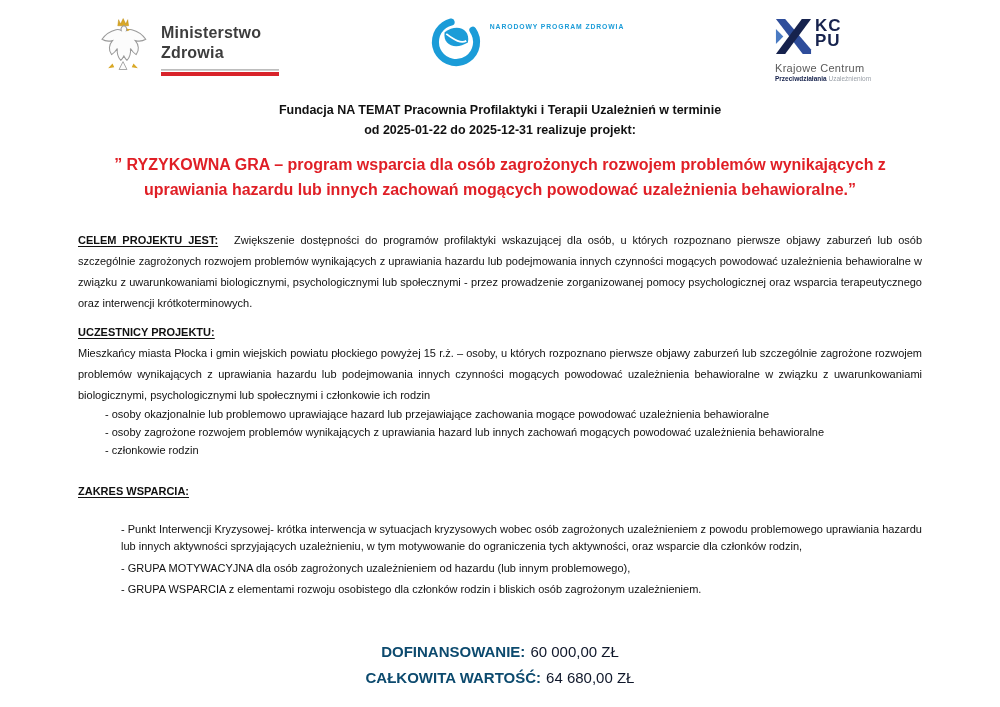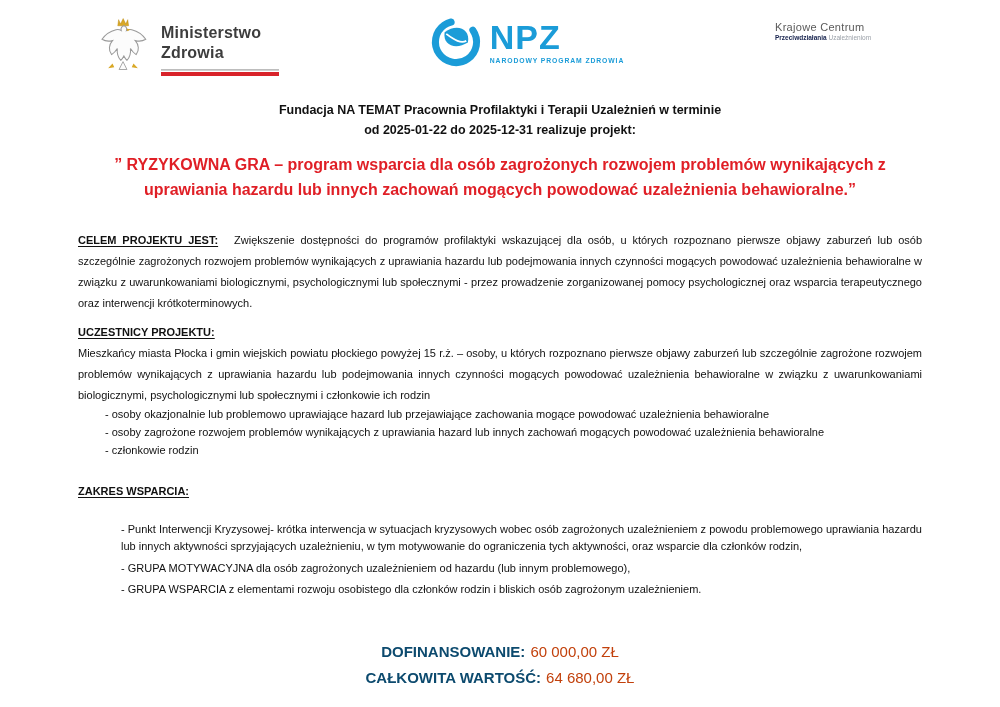--- a/index.html
+++ b/index.html
@@ -100,21 +100,21 @@
   .scope-bullets .bullet {
     font-size: 11px; line-height: 1.6; color: #111;
     padding-left: 43px; text-align: left;
     margin-bottom: 4px;
   }
 
   
   .funding { margin-top: 40px; text-align: center; }
   .funding-line { font-size: 15px; line-height: 1.75; }
   .funding-label { color: #0c4a6e; font-weight: bold; }
-  .funding-value { color: #c2410c; font-weight: normal; margin-left: 5px; }
+  .funding-value { color: #0f172a; font-weight: normal; margin-left: 5px; }
 </style>
 </head>
 <body>
 
 <div class="page">
 
   <header class="logos">
 
     <div class="logo-ministry">
       <span>
@@ -139,26 +139,38 @@
 
     <div class="logo-npz">
       <span>
         <svg viewBox="0 0 48 48" width="52" height="52" aria-hidden="true">
           <circle cx="24" cy="24" r="19" fill="none" stroke="#1b9cd8" stroke-width="6.5" stroke-dasharray="96 24" stroke-linecap="round" transform="rotate(-35 24 24)"></circle>
           <path d="M13.5,15 C25,6.5 37.5,12 35,24.5 C23.5,31.5 11.5,27 13.5,15 Z" fill="#1b9cd8"></path>
           <path d="M15,16.5 C23,22.5 28.5,25.5 33.5,23" stroke="#ffffff" stroke-width="1.7" fill="none"></path>
         </svg>
       </span>
       <div class="npz-text">
-        <div class="npz-abbr">NPZ</div>
         <div class="npz-sub">NARODOWY PROGRAM ZDROWIA</div>
       </div>
     </div>
 
     <div class="logo-kcpu">
+      <div class="kcpu-top">
+        <span>
+          <svg viewBox="0 0 40 40" width="37" height="37" aria-hidden="true">
+            <polygon points="1,1 11,1 39,34 39,39 30,39" fill="#2e4d9b"></polygon>
+            <polygon points="29,1 39,1 11,39 1,39" fill="#16224d"></polygon>
+            <polygon points="1,12 9,20 1,28" fill="#4a7ac2"></polygon>
+          </svg>
+        </span>
+        <div class="kcpu-abbr">
+          <div>KC</div>
+          <div>PU</div>
+        </div>
+      </div>
       <div class="kcpu-line1">Krajowe Centrum</div>
       <div class="kcpu-line2">
         <span class="bold">Przeciwdziałania</span>
         <span class="light">Uzależnieniom</span>
       </div>
     </div>
 
   </header>
 
   <div class="intro">

